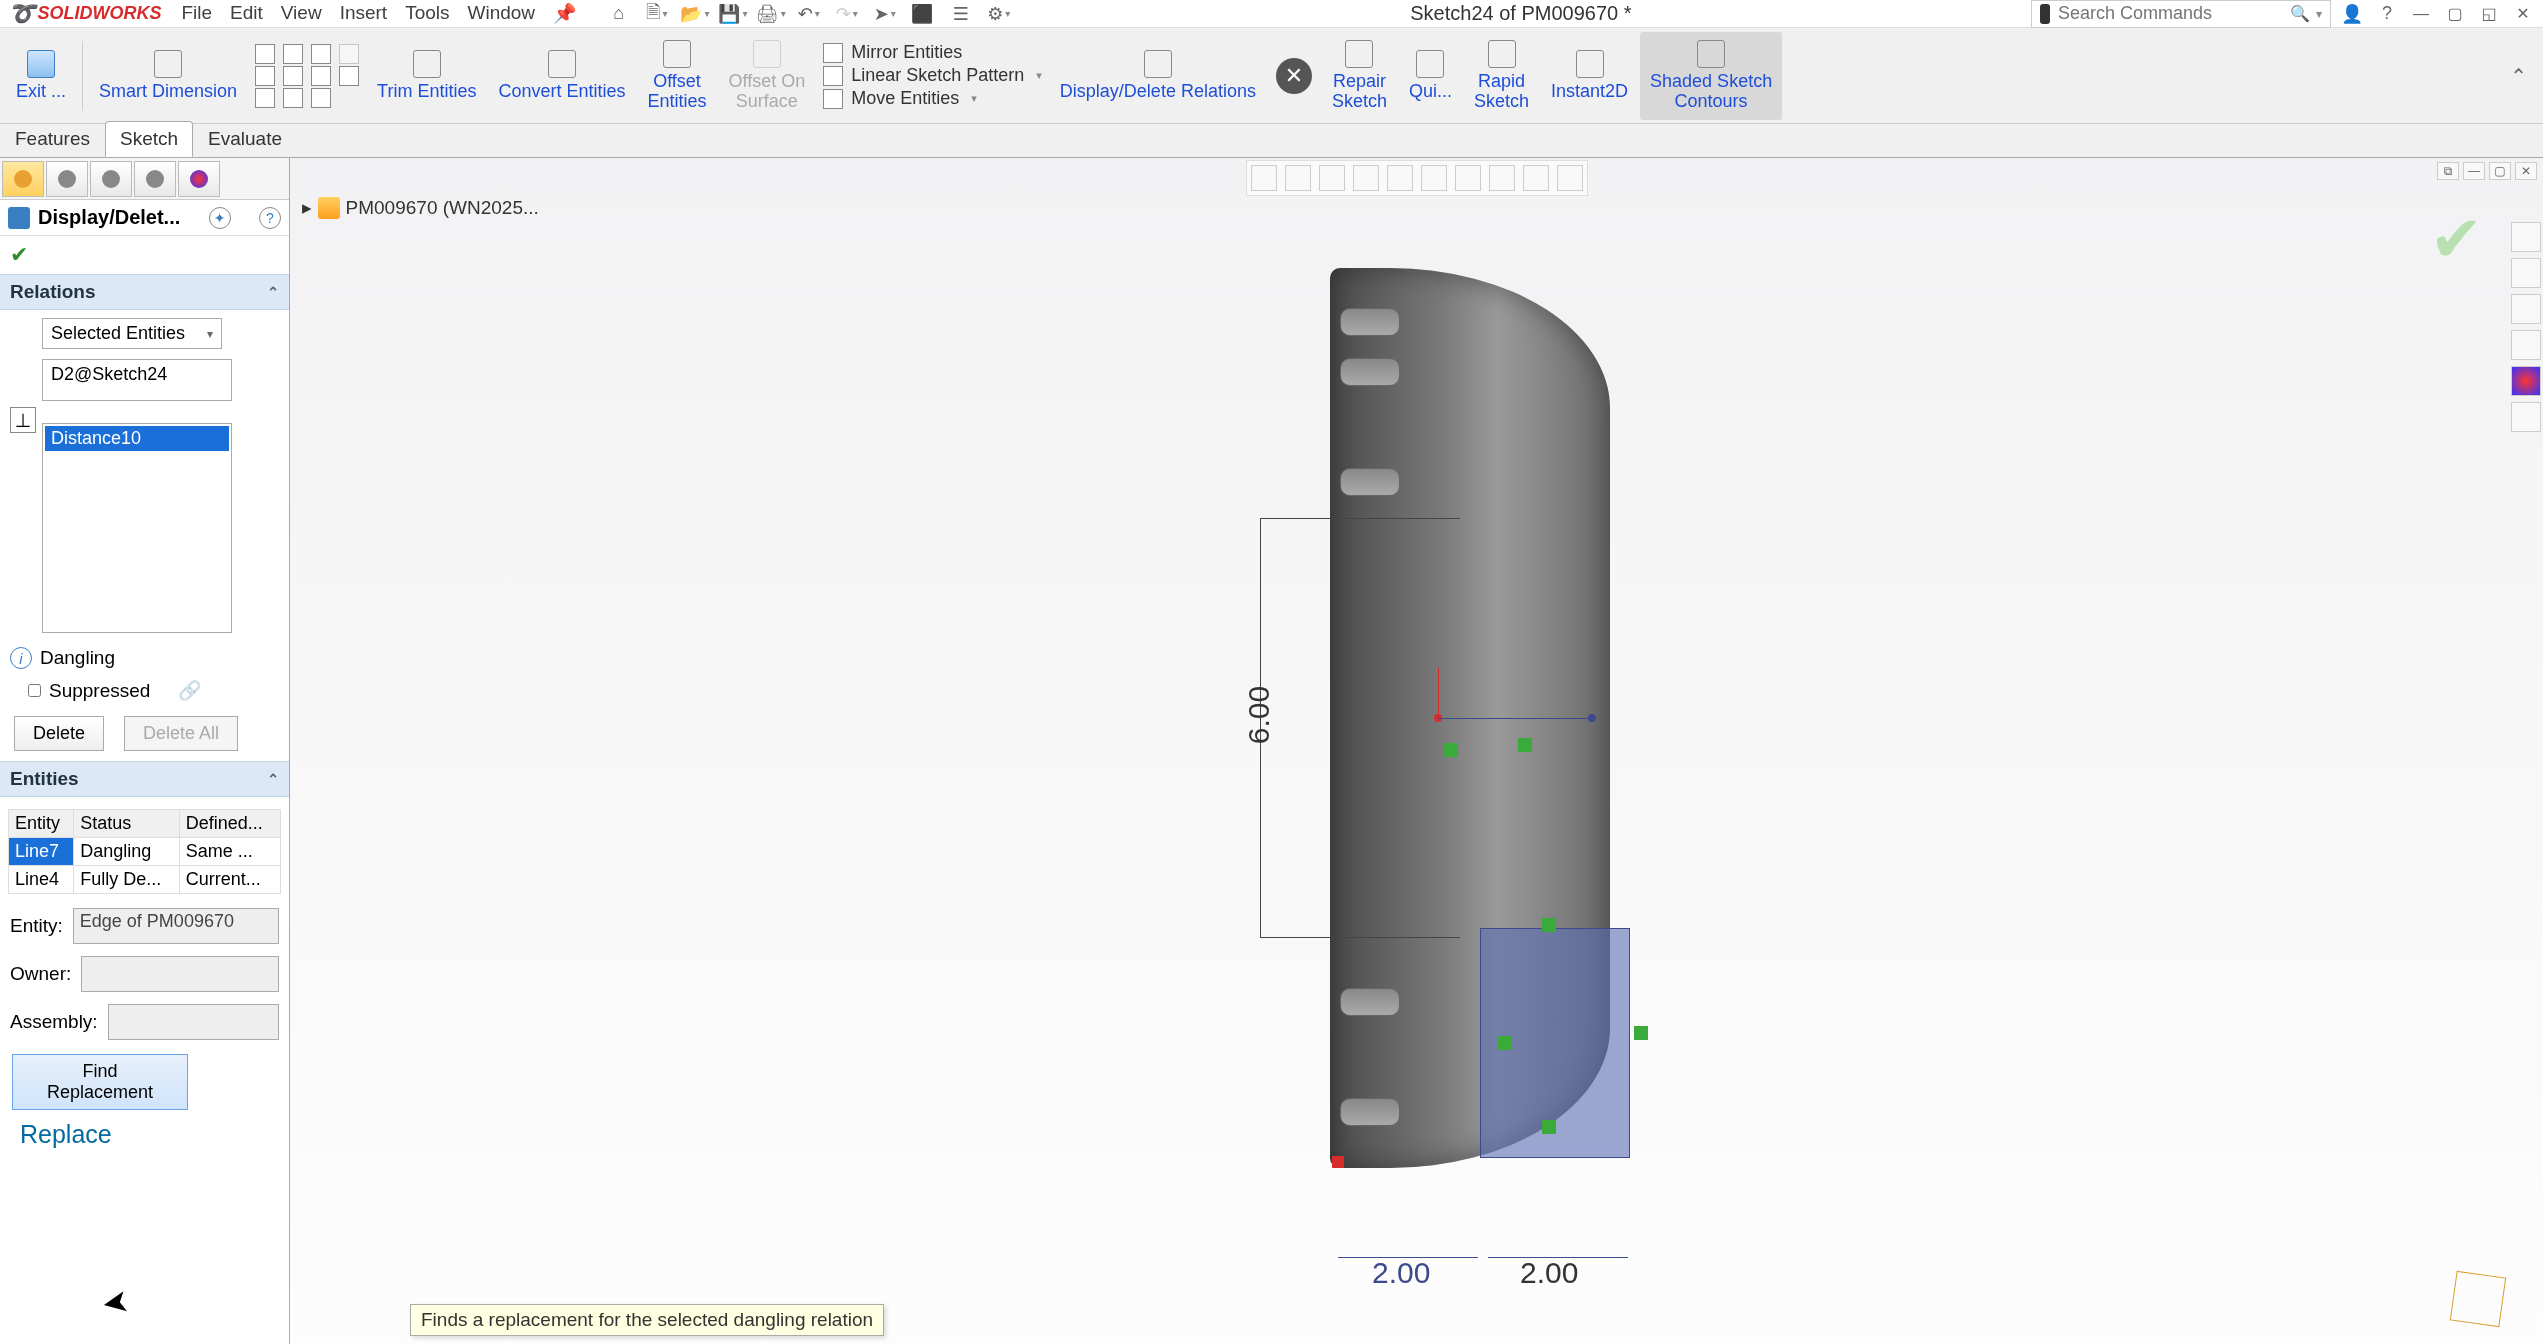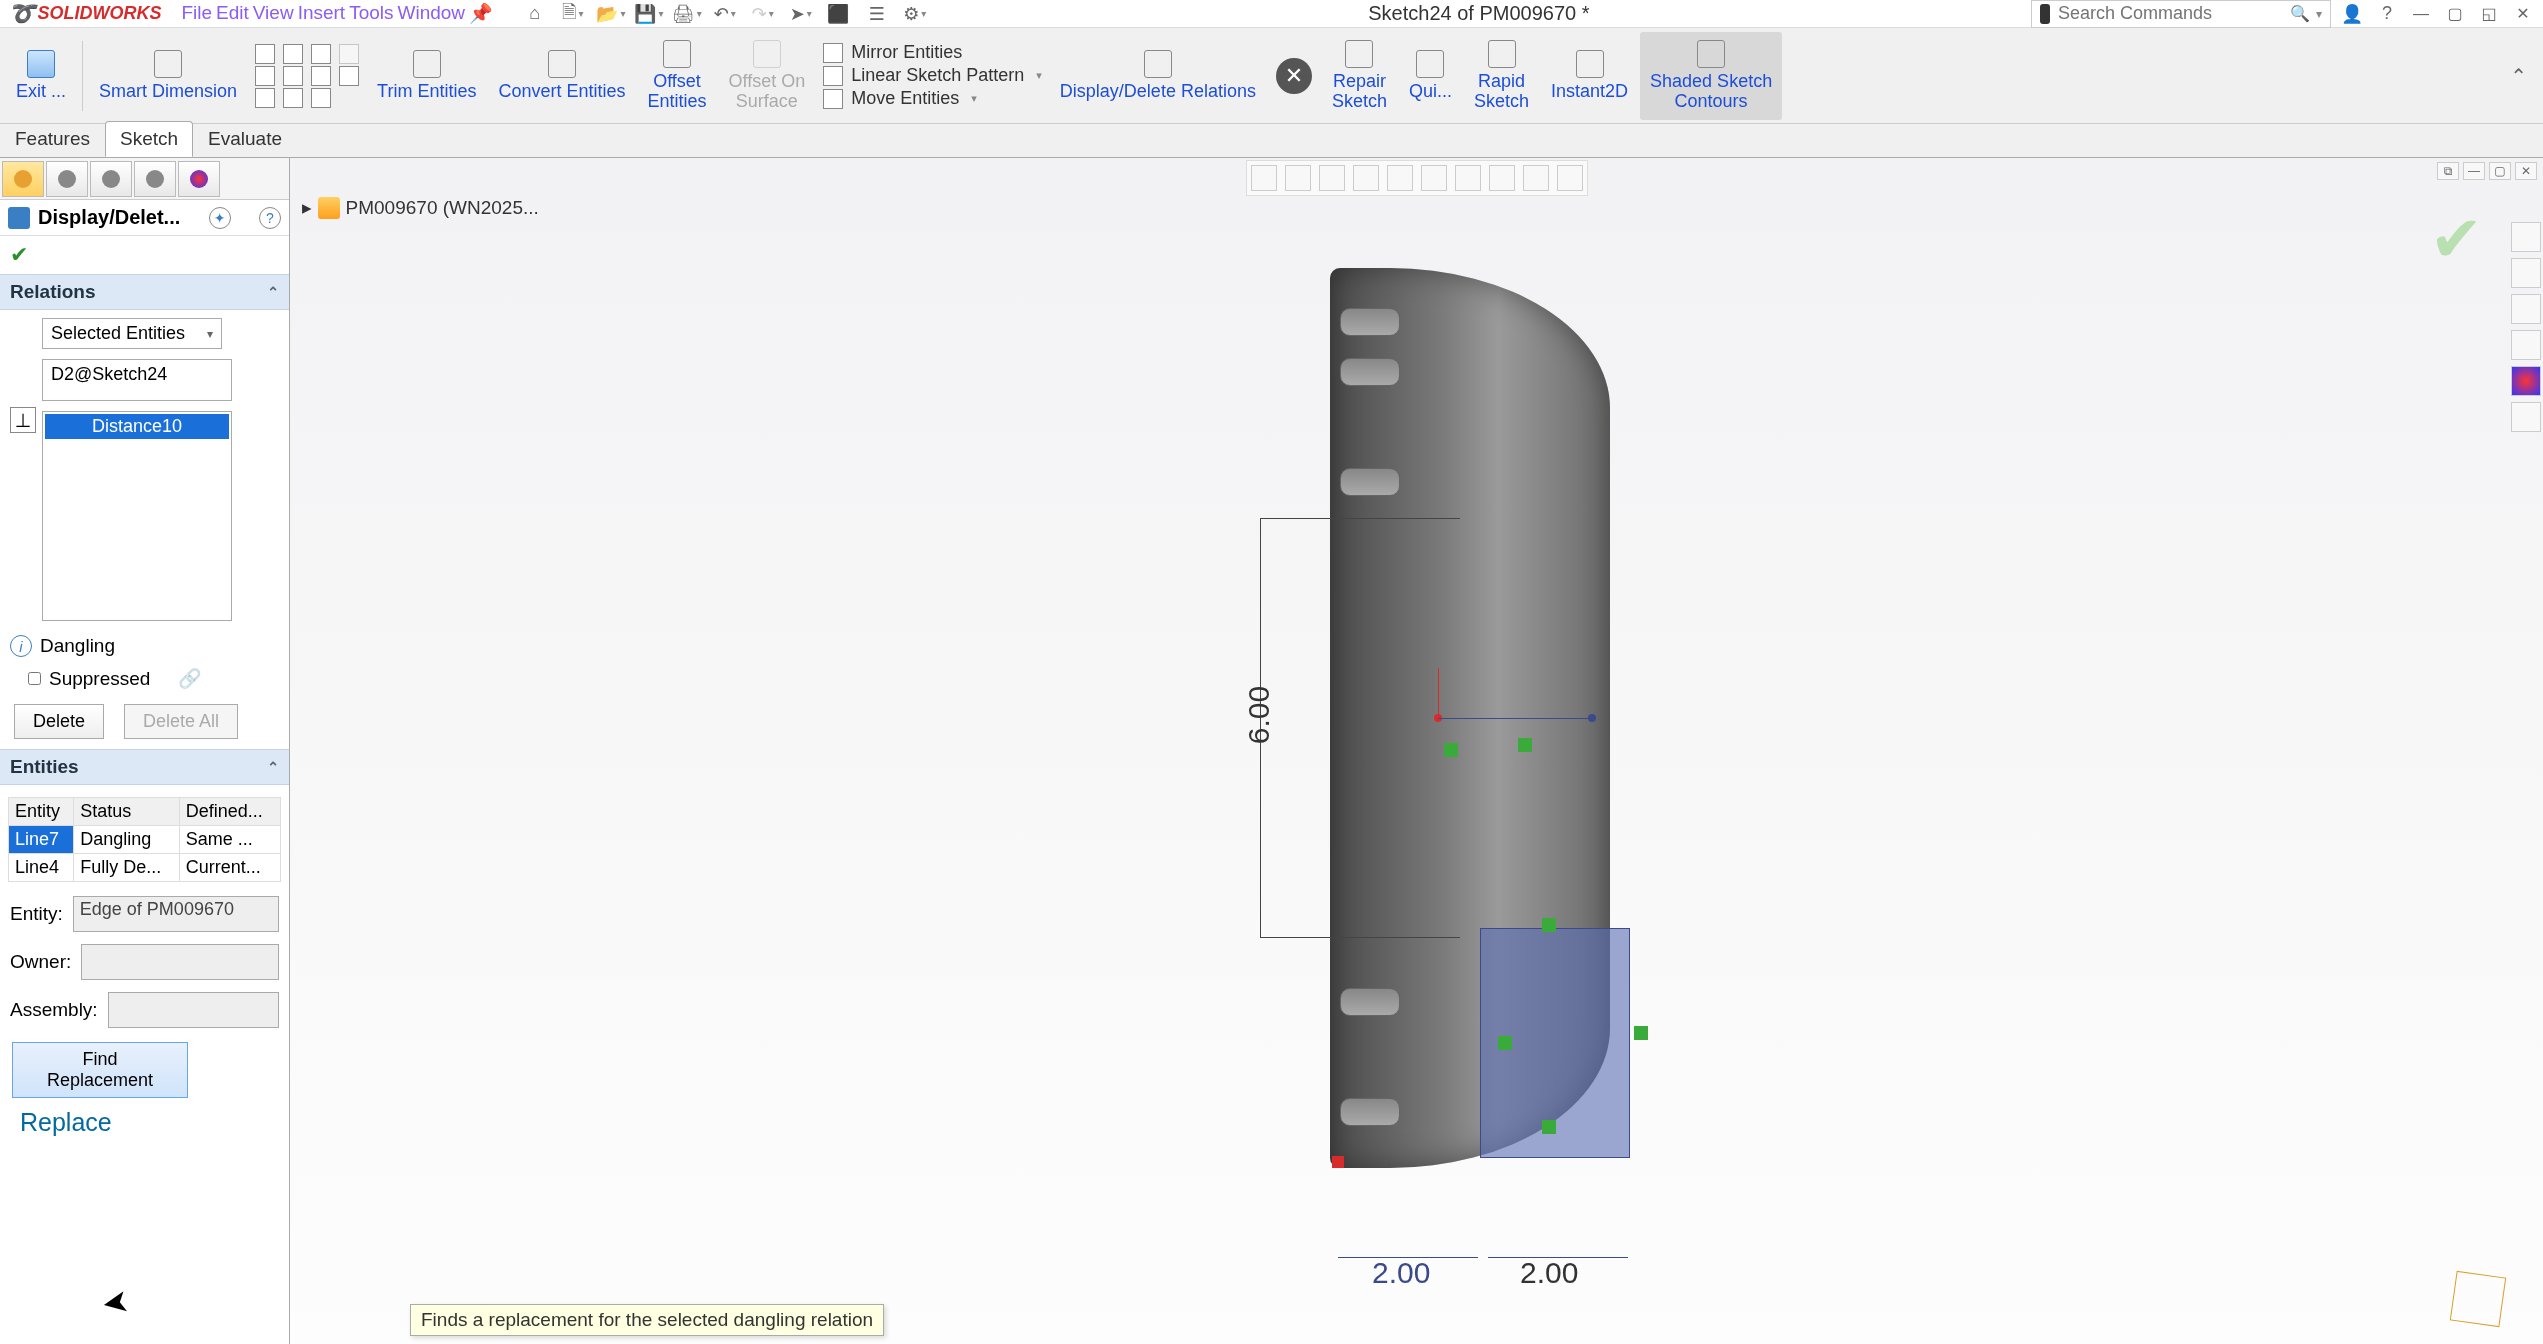--- a/index.html
+++ b/index.html
@@ -2,21 +2,21 @@
 <html><head>
 <meta charset="utf-8">
 <style>
 * { margin: 0; padding: 0; box-sizing: border-box; font-family: "Segoe UI", Arial, sans-serif; }
 body { background: #fff; overflow: hidden; width: 2543px; height: 1344px; }
 
 
 .titlebar { height: 28px; background: #fff; border-bottom: 1px solid #ddd; display: flex; align-items: center; padding: 0 8px; }
 .logo { color: #d82c2c; font-weight: bold; font-size: 18px; font-style: italic; margin-right: 20px; display: flex; align-items: center; }
 .logo-swoosh { color: #d82c2c; font-size: 22px; margin-right: 2px; }
-.menubar { display: flex; gap: 4px; font-size: 19px; color: #8b5cf6; }
+.menubar { display: flex; gap: 18px; font-size: 19px; color: #404040; }
 .menubar span { cursor: pointer; }
 .tb-icons { display: flex; gap: 14px; margin-left: 30px; align-items: center; }
 .tb-icon { width: 24px; height: 24px; display: flex; align-items: center; justify-content: center; color: #666; font-size: 18px; cursor: pointer; }
 .tb-icon.drop::after { content: "▾"; font-size: 10px; margin-left: 2px; color: #888; }
 .tb-center { flex: 1; text-align: center; font-size: 20px; color: #333; }
 .tb-right { display: flex; gap: 10px; align-items: center; }
 .search-box { display: flex; align-items: center; border: 1px solid #ccc; background: #fff; height: 28px; width: 300px; padding: 0 8px; }
 .search-box .sicon { width: 20px; height: 20px; background: #333; border-radius: 3px; margin-right: 8px; }
 .search-box input { border: none; outline: none; flex: 1; font-size: 18px; color: #888; }
 .win-btn { width: 24px; height: 20px; display: flex; align-items: center; justify-content: center; color: #666; cursor: pointer; font-size: 16px; }
@@ -295,21 +295,21 @@
     <div class="section-body">
       <div class="dropdown" style="margin-left:32px">
         <span>Selected Entities</span>
         <span class="dd-arrow">▾</span>
       </div>
       <div class="textbox" style="margin-left:32px">
         <span>D2@Sketch24</span>
       </div>
       <div style="display:flex; align-items:flex-start; gap:6px; margin-top:6px;">
         <div style="width:26px;height:26px;border:1px solid #888;display:flex;align-items:center;justify-content:center;">⊥</div>
-        <div class="relbox" style="margin-left:0;margin-top:4px;text-align:center;">
+        <div class="relbox" style="margin-left:0;margin-top:16px;">
           <div class="relitem">Distance10</div>
         </div>
       </div>
     </div>
     <div class="info-row">
       <div class="iicon">i</div>
       <span>Dangling</span>
     </div>
     <div class="chk-row">
       <input type="checkbox" style="">

